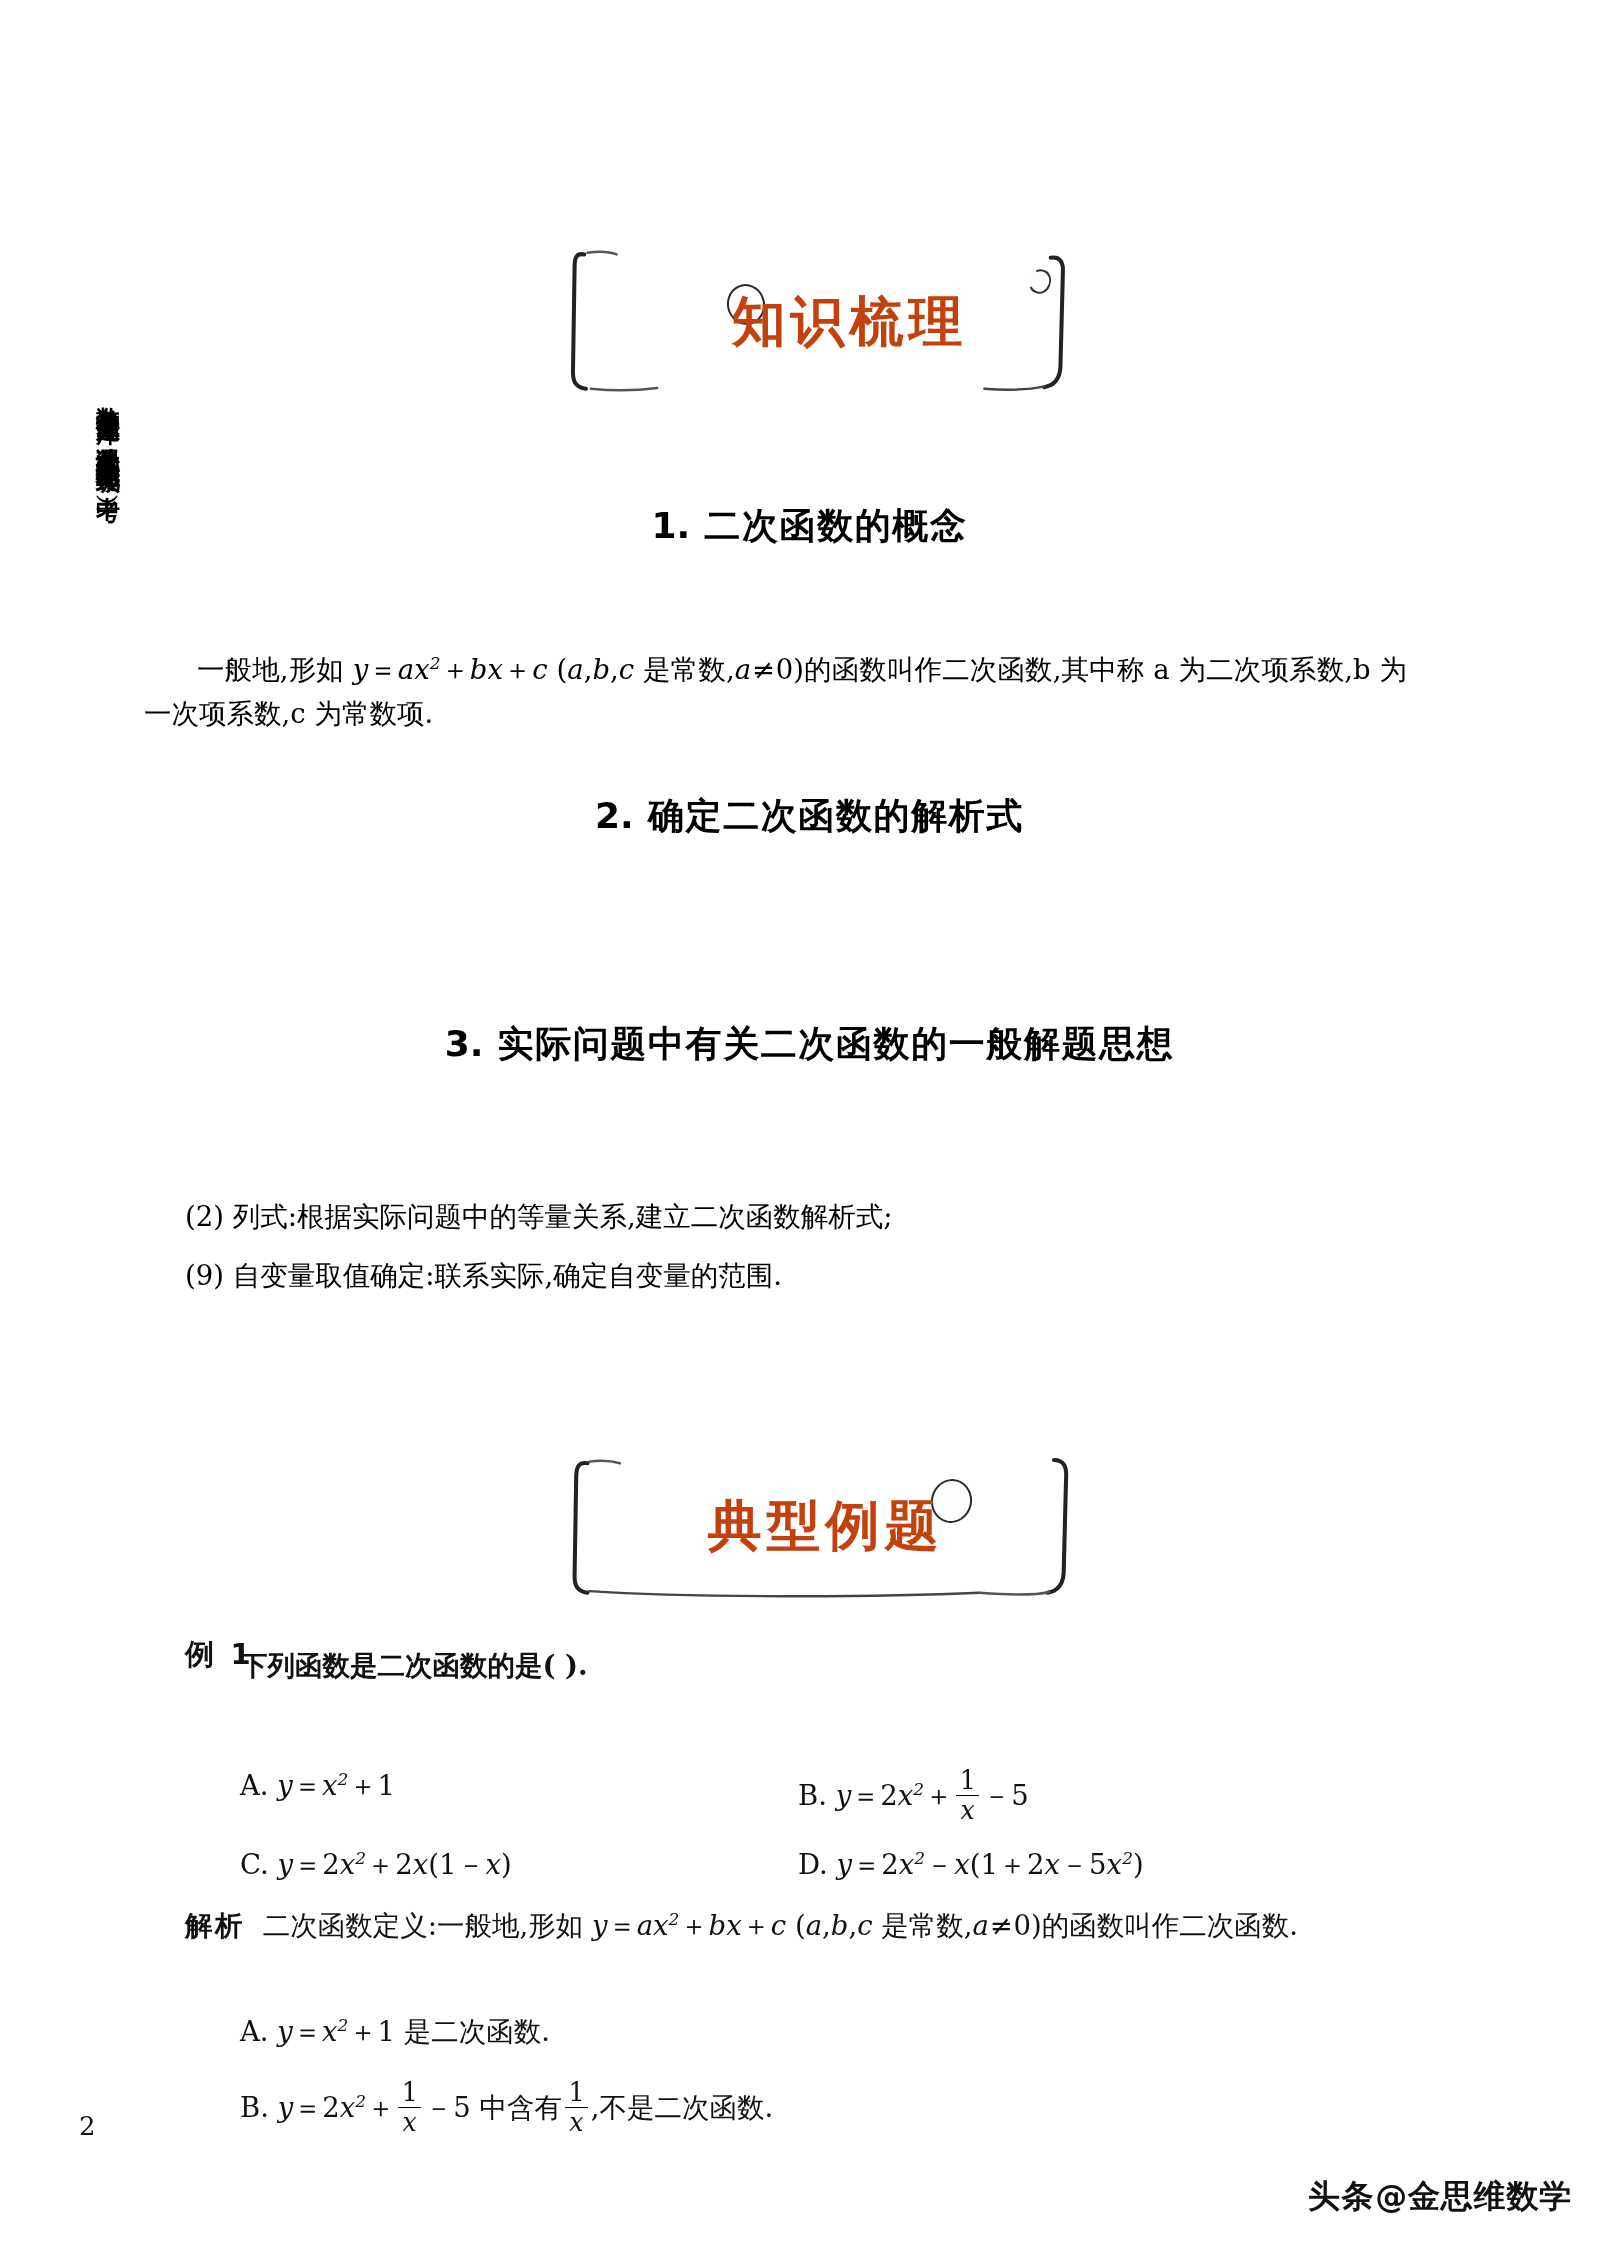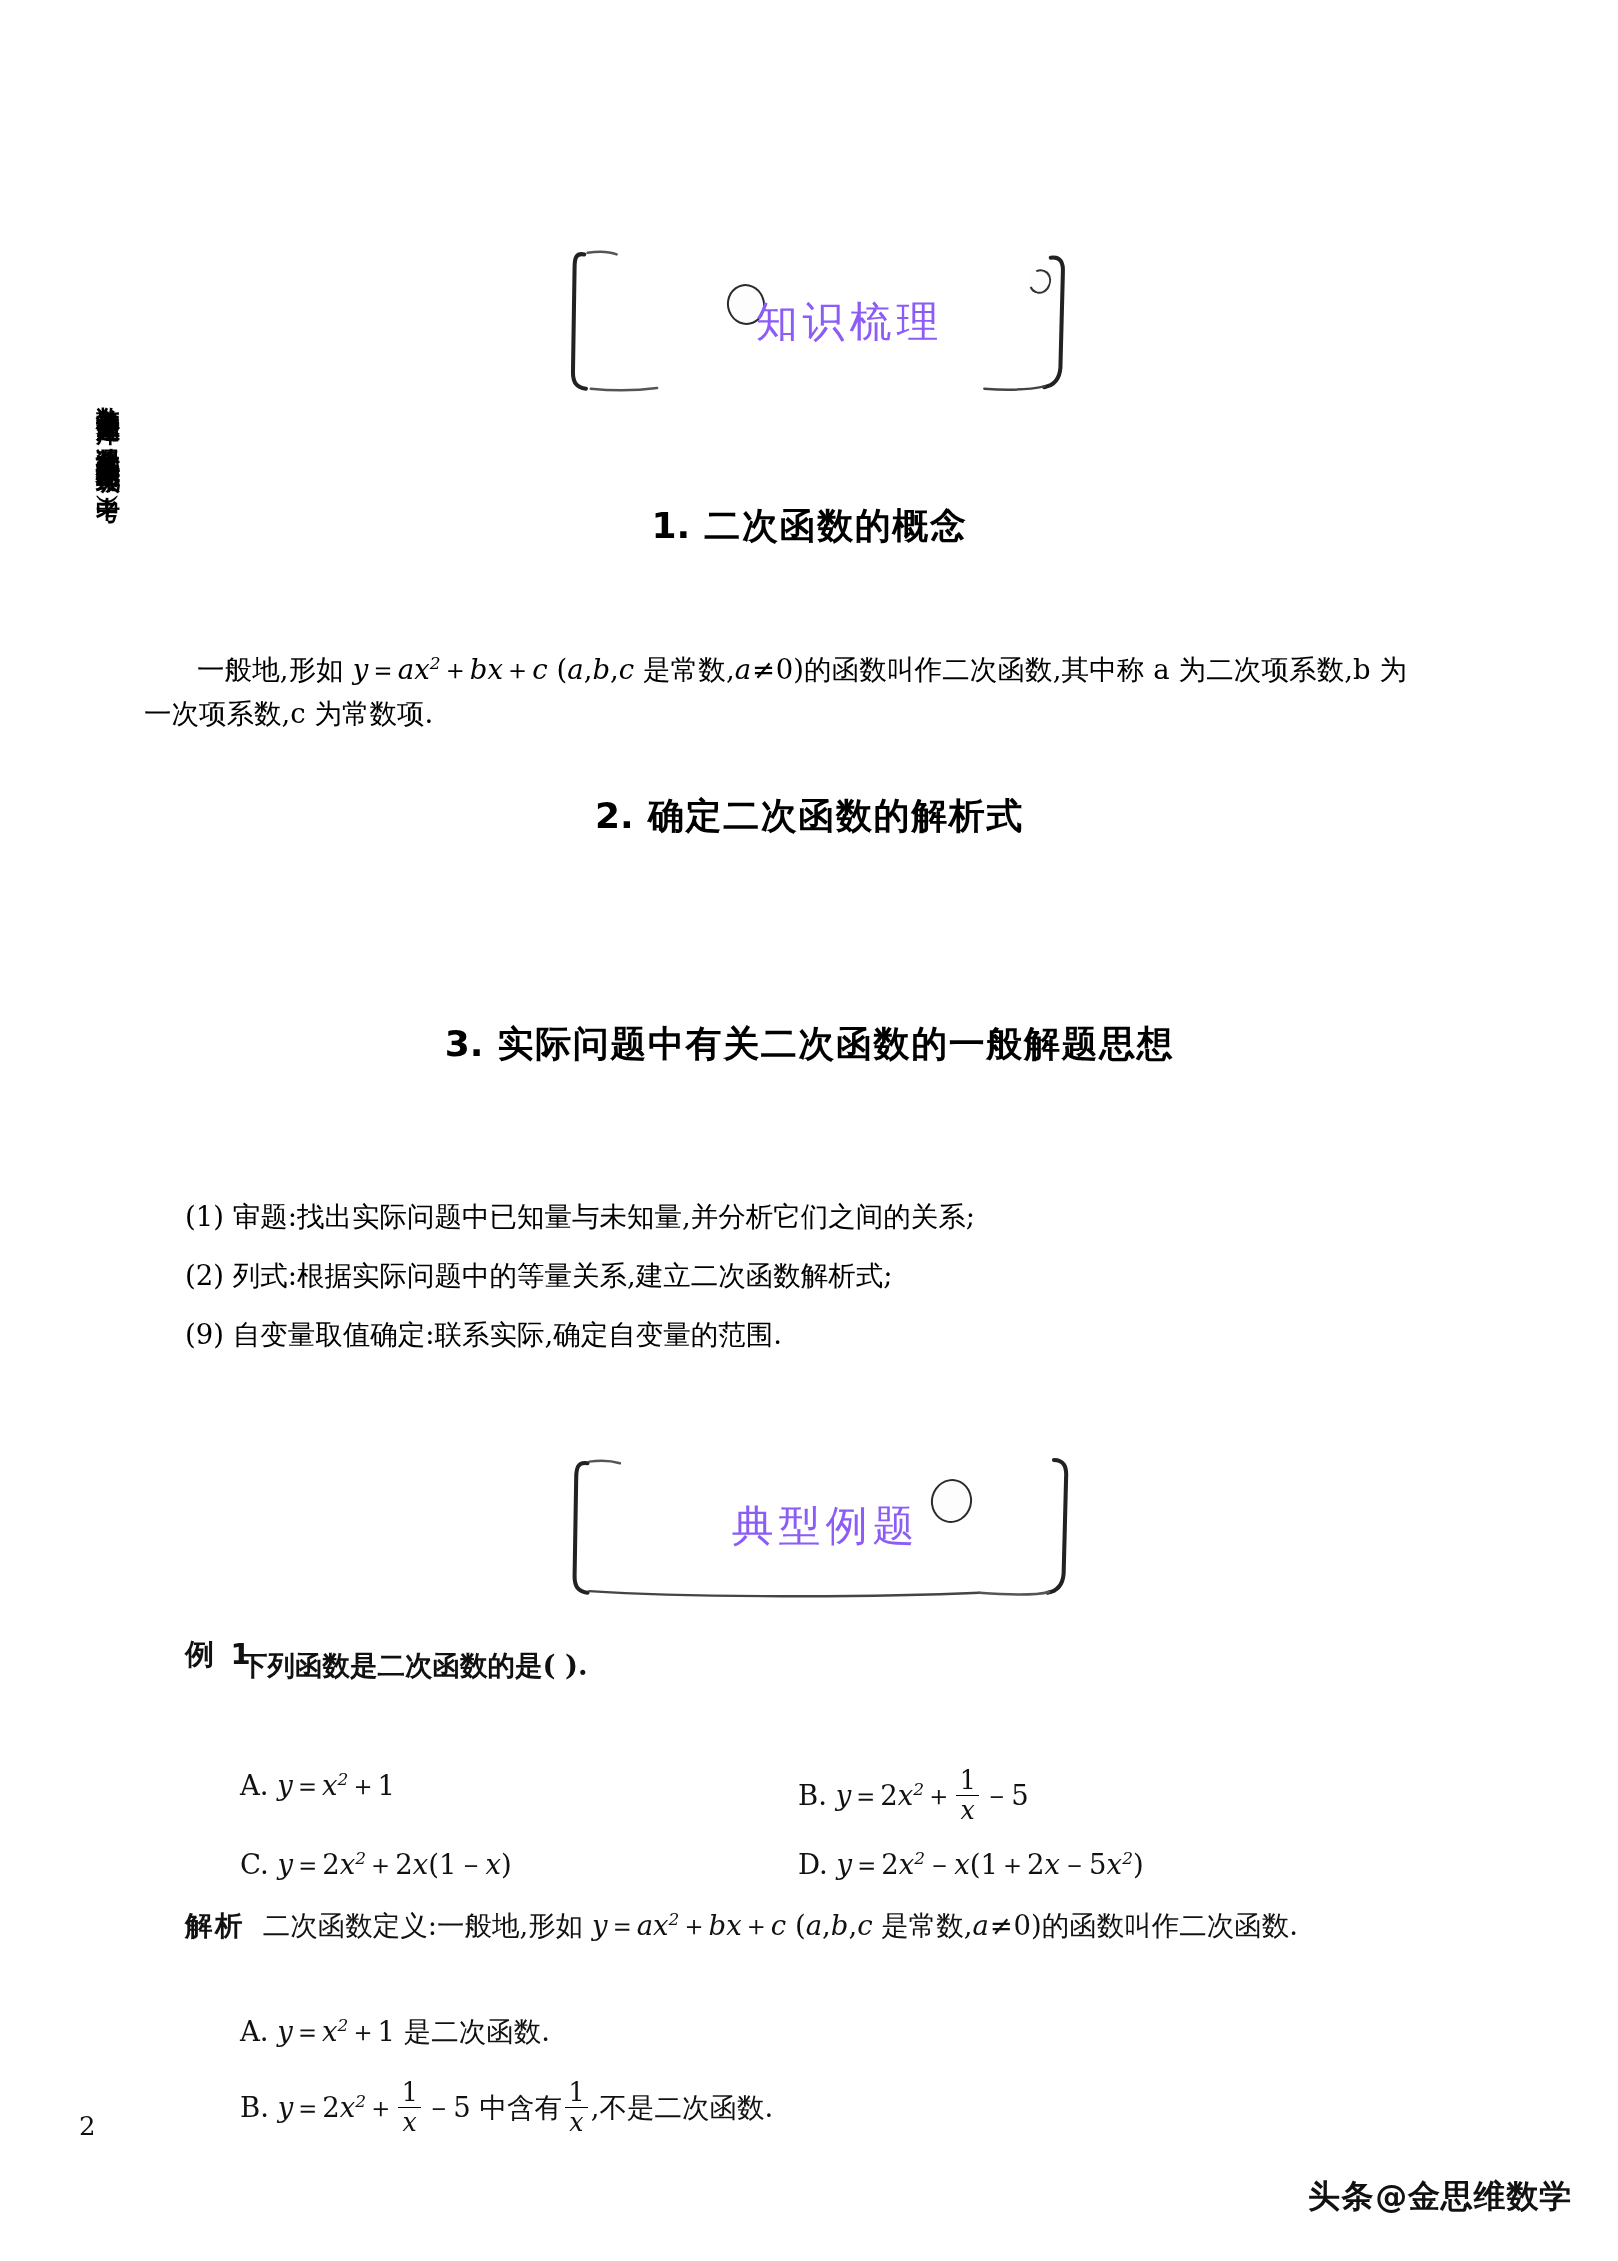--- a/index.html
+++ b/index.html
@@ -62,24 +62,24 @@
   .banner-text {
     position: absolute;
     left: 0;
     top: 0;
     width: 583px;
     height: 174px;
     display: flex;
     align-items: center;
     justify-content: center;
     font-family: "DejaVu Sans", "Liberation Sans", sans-serif;
-    font-weight: 400;
-    font-size: 42px;
+    font-weight: 700;
+    font-size: 54px;
     letter-spacing: 4.9px;
-    color: #8b5cf6;
+    color: #c2410c;
   }
   .banner-1 .banner-text { padding-left: 32px; }
   .banner-2 .banner-text { padding-left: 8px; }
 
   
   .blob {
     position: absolute;
     border: 2.4px solid #2b2b2b;
     border-radius: 50%;
     background: #fdfdfd;
@@ -246,21 +246,20 @@
     <span>确定二次函数的解析式</span>
   </div>
 
 
   <div class="sec-head" id="sec3-head">
     <span class="num">3.</span>
     <span>实际问题中有关二次函数的一般解题思想</span>
   </div>
 
   <div class="body-text" id="sec3-list">
-    <div class="li">(1) 审题:找出实际问题中已知量与未知量,并分析它们之间的关系;</div>
     <div class="li">(2) 列式:根据实际问题中的等量关系,建立二次函数解析式;</div>
     <div class="li">(9) 自变量取值确定:联系实际,确定自变量的范围.</div>
   </div>
 
   <div class="banner banner-2">
     <svg viewBox="0 0 720 215" preserveAspectRatio="none">
       <path d="M 76 30 C 64 28 62 36 62 48 L 60 170 C 60 182 64 188 76 190" fill="none" stroke="#222" stroke-width="5" stroke-linecap="round"></path>
       <path d="M 78 28 C 92 26 106 27 116 30" fill="none" stroke="#555" stroke-width="3" stroke-linecap="round"></path>
       <path d="M 652 26 C 664 26 668 34 667 48 L 664 166 C 663 180 656 188 644 190" fill="none" stroke="#222" stroke-width="5" stroke-linecap="round"></path>
       <path d="M 78 188 C 200 196 430 196 560 190" fill="none" stroke="#444" stroke-width="3" stroke-linecap="round"></path>

